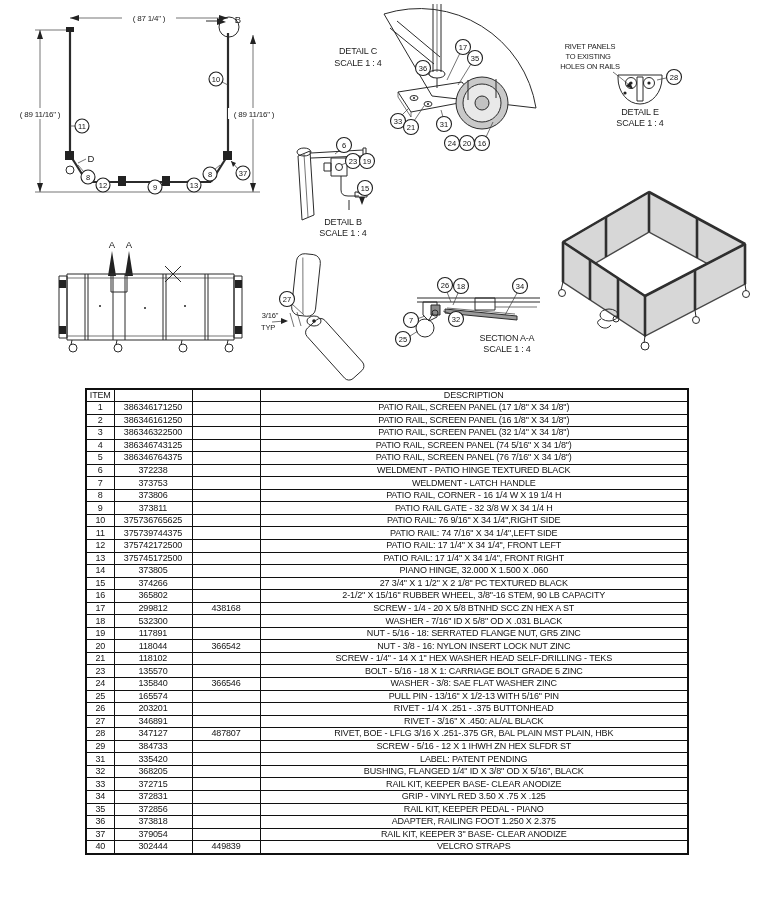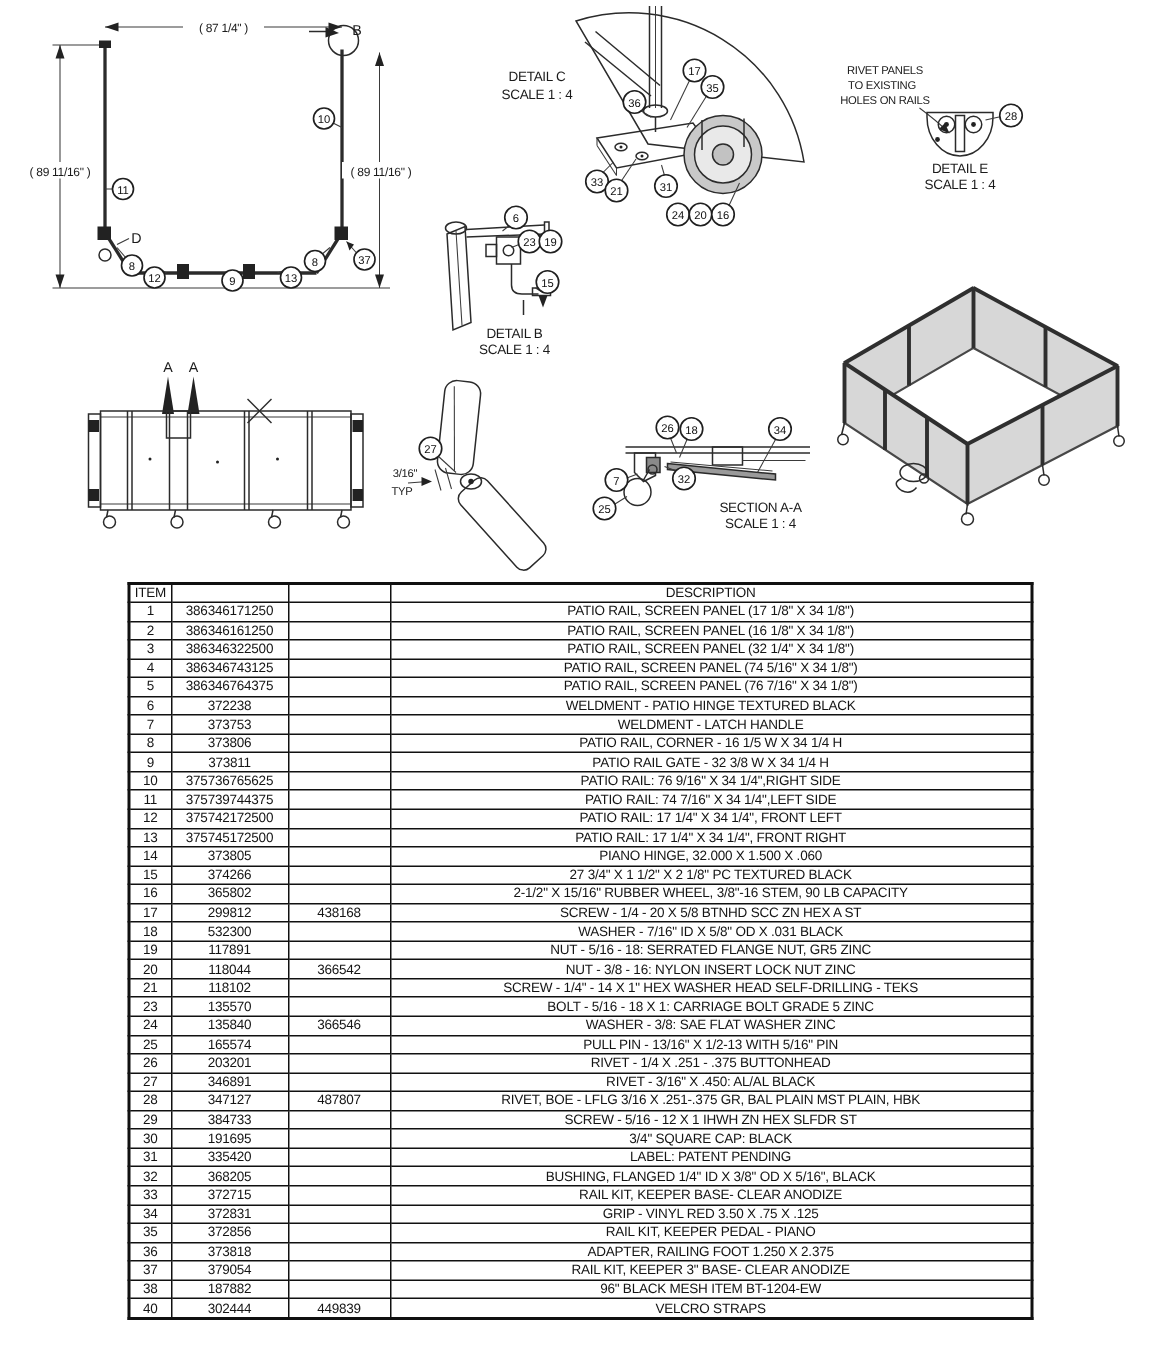--- a/index.html
+++ b/index.html
@@ -466,21 +466,21 @@
       <tr>
         <td>7</td>
         <td>373753</td>
         <td></td>
         <td>WELDMENT - LATCH HANDLE</td>
       </tr>
       <tr>
         <td>8</td>
         <td>373806</td>
         <td></td>
-        <td>PATIO RAIL, CORNER - 16 1/5 W X 34 1/4 H</td>
+        <td>PATIO RAIL, CORNER - 16 1/4 W X 19 1/4 H</td>
       </tr>
       <tr>
         <td>9</td>
         <td>373811</td>
         <td></td>
         <td>PATIO RAIL GATE - 32 3/8 W X 34 1/4 H</td>
       </tr>
       <tr>
         <td>10</td>
         <td>375736765625</td>
@@ -589,26 +589,20 @@
         <td>487807</td>
         <td>RIVET, BOE - LFLG 3/16 X .251-.375 GR, BAL PLAIN MST PLAIN, HBK</td>
       </tr>
       <tr>
         <td>29</td>
         <td>384733</td>
         <td></td>
         <td>SCREW - 5/16 - 12 X 1 IHWH ZN HEX SLFDR ST</td>
       </tr>
       <tr>
-        <td>30</td>
-        <td>191695</td>
-        <td></td>
-        <td>3/4" SQUARE CAP: BLACK</td>
-      </tr>
-      <tr>
         <td>31</td>
         <td>335420</td>
         <td></td>
         <td>LABEL: PATENT PENDING</td>
       </tr>
       <tr>
         <td>32</td>
         <td>368205</td>
         <td></td>
         <td>BUSHING, FLANGED 1/4" ID X 3/8" OD X 5/16", BLACK</td>
@@ -635,26 +629,20 @@
         <td>36</td>
         <td>373818</td>
         <td></td>
         <td>ADAPTER, RAILING FOOT 1.250 X 2.375</td>
       </tr>
       <tr>
         <td>37</td>
         <td>379054</td>
         <td></td>
         <td>RAIL KIT, KEEPER 3" BASE- CLEAR ANODIZE</td>
-      </tr>
-      <tr>
-        <td>38</td>
-        <td>187882</td>
-        <td></td>
-        <td>96" BLACK MESH ITEM BT-1204-EW</td>
       </tr>
       <tr>
         <td>40</td>
         <td>302444</td>
         <td>449839</td>
         <td>VELCRO STRAPS</td>
       </tr>
     </tbody>
 </table>
 

